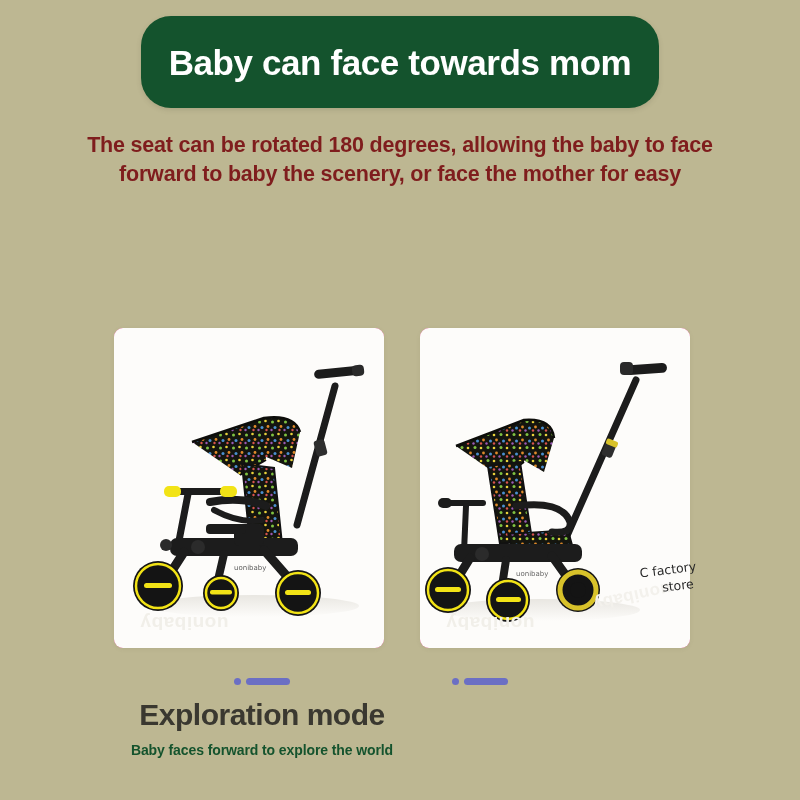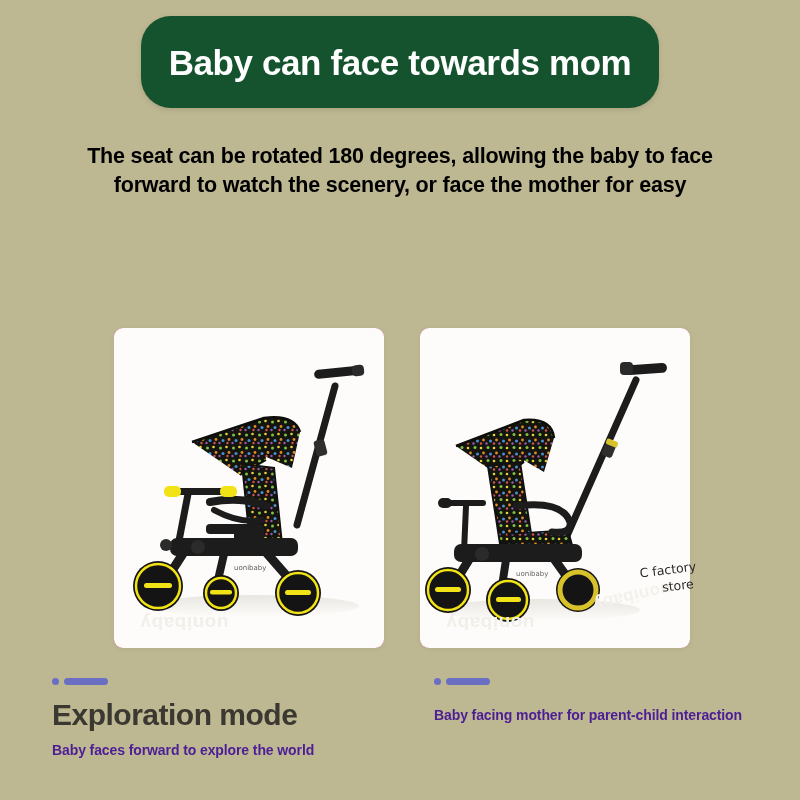--- a/index.html
+++ b/index.html
@@ -40,25 +40,25 @@
     font-weight: bold;
     letter-spacing: -0.4px;
     line-height: 1;
     text-align: center;
     white-space: nowrap;
   }
 
   
   .subtitle {
     position: absolute;
-    top: 142px;
+    top: 131px;
     left: 40px;
     width: 720px;
     text-align: center;
-    color: #000000;
+    color: #7f1d1d;
     font-size: 21.5px;
     font-weight: bold;
     line-height: 1.33;
     letter-spacing: -0.2px;
   }
   .subtitle-line { display: block; white-space: nowrap; }
 
   
   .cards {
     position: absolute;
@@ -126,21 +126,21 @@
     left: 0;
     width: 800px;
     height: 110px;
     display: flex;
   }
   .caption-col {
     flex: 1 1 0;
     display: flex;
     flex-direction: column;
   }
-  .caption-col.left { align-items: flex-start; padding-left: 52px; }
+  .caption-col.left { align-items: center; padding-left: 88px; }
   .caption-col.right { align-items: flex-start; padding-left: 16px; }
 
   .marker {
     display: flex;
     align-items: center;
     gap: 5px;
     height: 10px;
     margin-bottom: 12px;
   }
   .marker-dot {
@@ -157,40 +157,40 @@
   .mode-title {
     color: #3a3830;
     font-size: 30px;
     font-weight: bold;
     letter-spacing: -0.5px;
     line-height: 1.15;
     white-space: nowrap;
   }
   .mode-desc {
     margin-top: 9px;
-    color: #4c1d95;
+    color: #14532d;
     font-size: 14px;
     font-weight: bold;
     letter-spacing: -0.1px;
     line-height: 1.2;
     white-space: nowrap;
   }
 </style>
 </head>
 <body>
 
 <div class="banner-wrap">
   <div class="banner">
     <div class="banner-title">Baby can face towards mom</div>
   </div>
 </div>
 
 <div class="subtitle">
   <span class="subtitle-line">The seat can be rotated 180 degrees, allowing the baby to face</span>
-  <span class="subtitle-line">forward to watch the scenery, or face the mother for easy</span>
+  <span class="subtitle-line">forward to baby the scenery, or face the mother for easy</span>
 </div>
 
 <div class="cards">
 
   <div class="card">
     <svg viewBox="0 0 270 320" xmlns="http://www.w3.org/2000/svg">
       <defs>
         <pattern id="confettiL" width="13" height="13" patternUnits="userSpaceOnUse">
           <rect width="13" height="13" fill="#14150f"></rect>
           <circle cx="2.5" cy="3" r="1.5" fill="#7fc241"></circle>
@@ -367,15 +367,14 @@
     </div>
     <div class="mode-title">Exploration mode</div>
     <div class="mode-desc">Baby faces forward to explore the world</div>
   </div>
 
   <div class="caption-col right">
     <div class="marker">
       <span class="marker-dot"></span>
       <span class="marker-bar"></span>
     </div>
-    <div class="mode-desc">Baby facing mother for parent-child interaction</div>
   </div>
 </div>
 
 </body></html>

